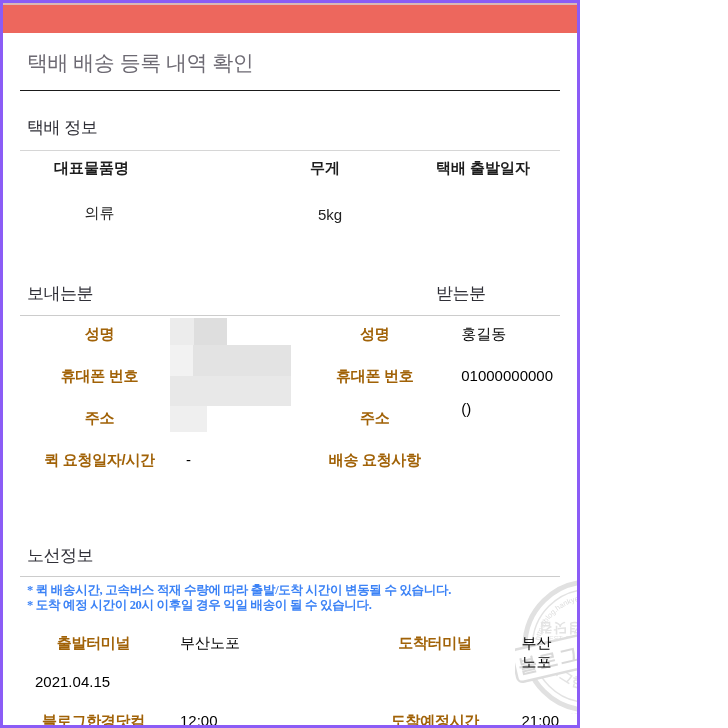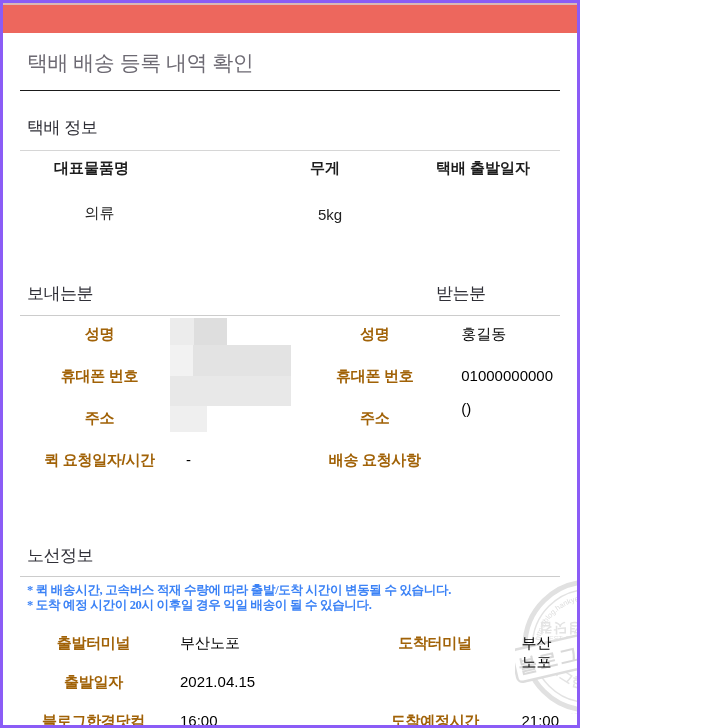--- a/index.html
+++ b/index.html
@@ -149,26 +149,25 @@
     <div class="notice">* 도착 예정 시간이 20시 이후일 경우 익일 배송이 될 수 있습니다.</div>
   </div>
 
   <div class="route-rows">
     <div class="p-col left">
       <div class="info-row">
         <div class="lbl">출발터미널</div>
         <div class="val">부산노포</div>
       </div>
       <div class="info-row">
-        <div class="lbl">출발일자</div>
         <div class="val">2021.04.15</div>
       </div>
       <div class="info-row">
         <div class="lbl">블로그한경닷컴</div>
-        <div class="val">16:00</div>
+        <div class="val">12:00</div>
       </div>
     </div>
     <div class="p-col right">
       <div class="info-row">
         <div class="lbl">도착터미널</div>
         <div class="val">부산노포</div>
       </div>
       <div class="info-row"></div>
       <div class="info-row">
         <div class="lbl">도착예정시간</div>

